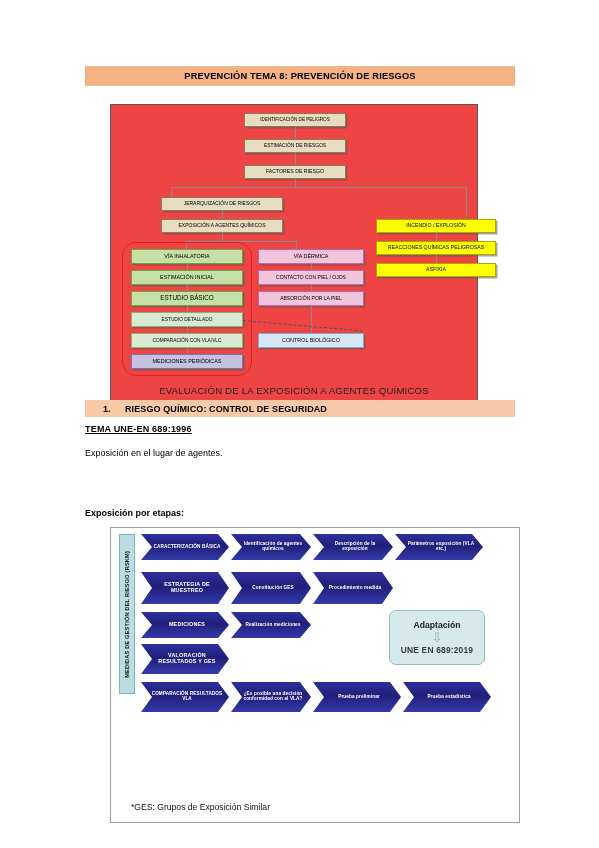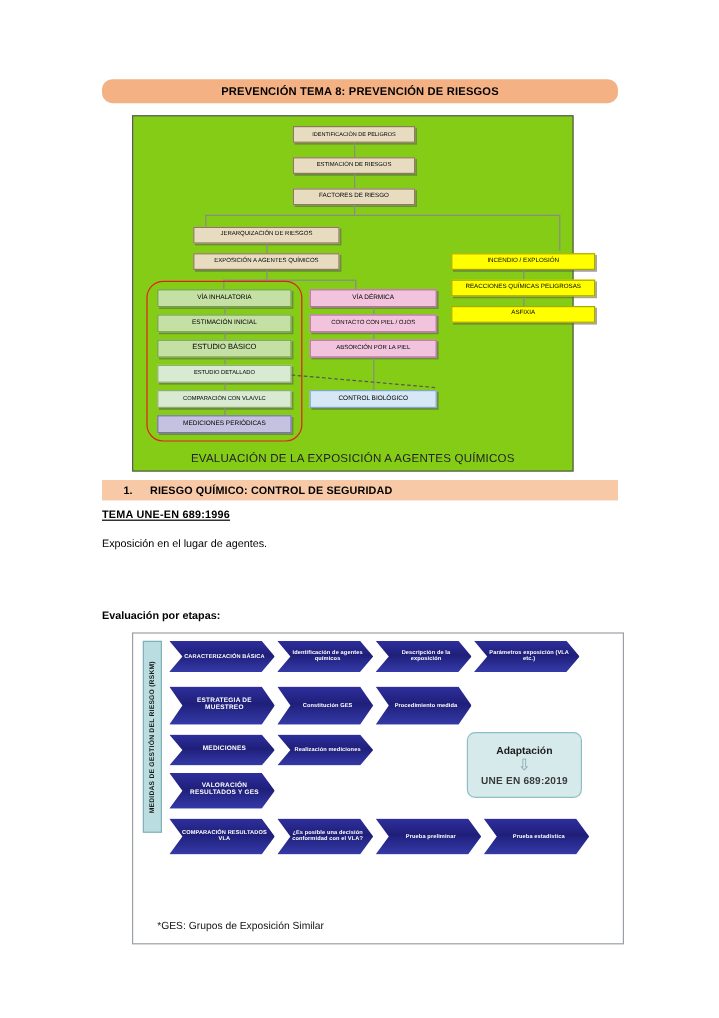--- a/index.html
+++ b/index.html
@@ -11,30 +11,30 @@
     color:#000;
     position:relative;
     overflow:hidden;
   }
   .page { position:absolute; left:0; top:0; width:599px; height:848px; }
 
   
   .title-banner{
     position:absolute; left:85px; top:66px; width:430px; height:20px;
     background:#f4b183;
-    display:flex; align-items:center; justify-content:center;border-radius:9px;
+    display:flex; align-items:center; justify-content:center;
   }
   .title-banner span{
     font-size:9.3px; font-weight:bold; letter-spacing:.15px; color:#000;
   }
 
   
   .diagram1{
-    position:absolute; left:110px; top:96px; width:368px; height:297px;
-    border:1.4px solid #595959; background:#84cc16;
+    position:absolute; left:110px; top:104px; width:368px; height:297px;
+    border:1.4px solid #595959; background:#ef4444;
   }
   .d1-caption{
     position:absolute; left:0; right:0; bottom:4px;
     text-align:center; font-size:9.6px; letter-spacing:.2px; color:#222;
   }
 
   
   .fbox{
     position:absolute;
     display:flex; align-items:center; justify-content:center;
@@ -83,21 +83,21 @@
   .p1{ position:absolute; left:85px; top:448px; font-size:9px; }
   .p2{
     position:absolute; left:85px; top:468px; width:430px;
     font-size:9px; line-height:1.55; text-align:justify;
   }
   .link{ color:#4a7ebb; }
   .p3{ position:absolute; left:85px; top:508px; font-size:9px; font-weight:bold; }
 
   
   .diagram2{
-    position:absolute; left:110px; top:527px; width:410px; height:260px;
+    position:absolute; left:110px; top:527px; width:410px; height:296px;
     border:1px solid #9aa0a6; background:#fff;
   }
   .sidebar-v{
     position:absolute; left:8px; top:6px; width:16px; height:160px;
     background:#b9dde0; border:1px solid #7fb3b8;
     display:flex; align-items:center; justify-content:center;
   }
   .sidebar-v span{
     writing-mode:vertical-rl; transform:rotate(180deg);
     font-size:5.6px; font-weight:bold; letter-spacing:.2px; color:#1a1a1a;
@@ -243,21 +243,21 @@
 
   <div class="sec-heading">
     <span class="sec-num">1.</span>
     <span class="sec-txt">RIESGO QUÍMICO: CONTROL DE SEGURIDAD</span>
   </div>
 
   <div class="norma">TEMA UNE-EN 689:1996</div>
   <div class="p1">Exposición en el lugar de agentes.</div>
 
 
-  <div class="p3">Evaluación por etapas:</div>
+  <div class="p3">Exposición por etapas:</div>
 
   <div class="diagram2">
 
     <div class="sidebar-v">
       <span>MEDIDAS DE GESTIÓN DEL RIESGO (RSKM)</span>
     </div>
 
     <div class="chev" style="left:30px; top:6px; width:88px;">
       <span class="cap-n">CARACTERIZACIÓN BÁSICA</span>
     </div>

